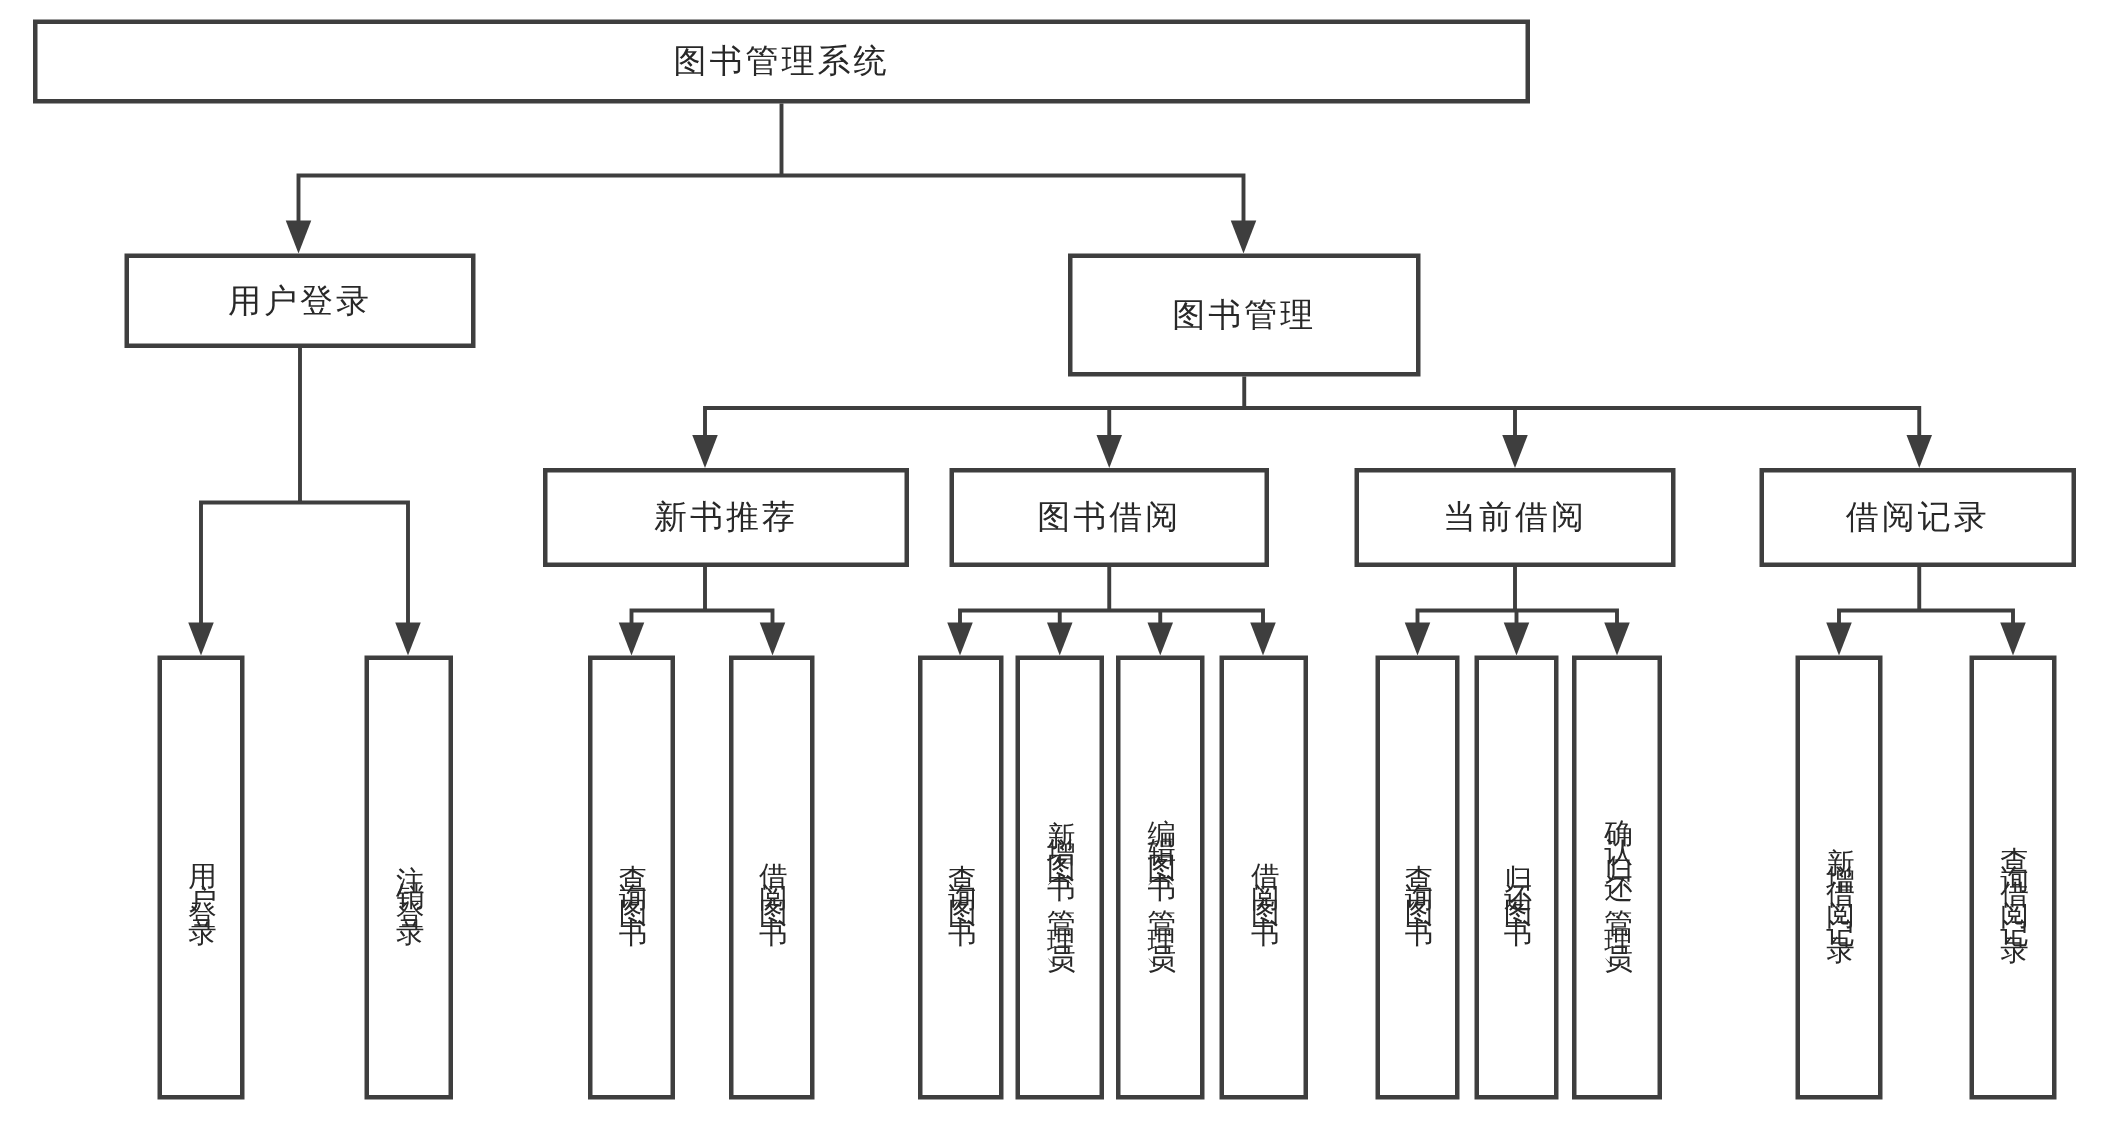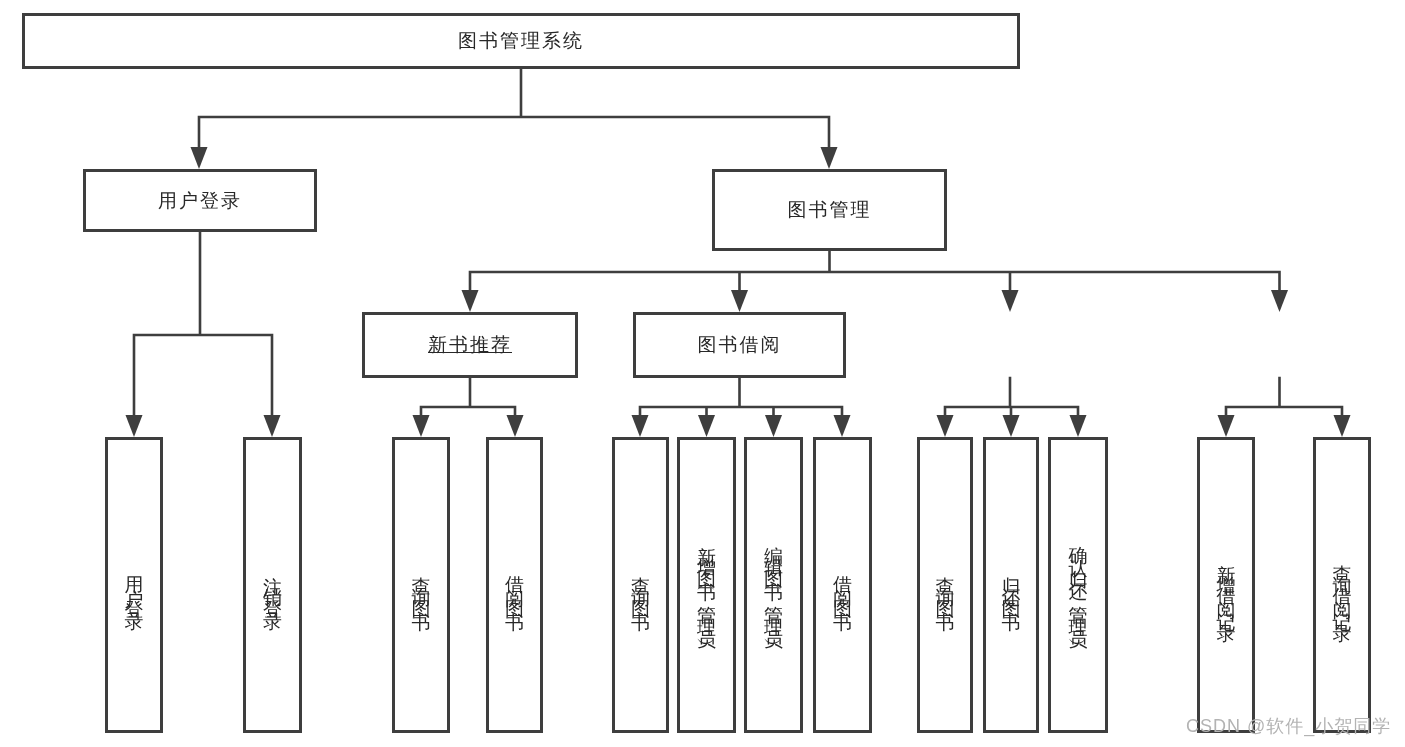--- a/index.html
+++ b/index.html
@@ -27,40 +27,40 @@
   }
   svg.connectors polygon { fill: var(--line); stroke: none; }
   .box {
     position: absolute;
     background: #ffffff;
     border: 3px solid var(--line);
     display: flex;
     align-items: center;
     justify-content: center;
     color: var(--text);
-    font-size: 19px;
+    font-size: 22px;
     letter-spacing: 2px;
     text-align: center;
   }
   .leaf {
     top: 437px;
     height: 296px;
     writing-mode: vertical-rl;
     text-orientation: mixed;
     font-size: 19px;
     letter-spacing: 12px;
     white-space: nowrap;
   }
   
   #n-root      { left: 22px;   top: 13px;  width: 998px; height: 56px; }
   
   #n-login     { left: 83px;   top: 169px; width: 234px; height: 63px; }
   #n-books     { left: 712px;  top: 169px; width: 235px; height: 82px; }
   
-  #n-recommend { left: 362px;  top: 312px; width: 216px; height: 66px; text-decoration: underline; }
+  #n-recommend { left: 362px;  top: 312px; width: 244px; height: 66px; }
   #n-borrow    { left: 633px;  top: 312px; width: 213px; height: 66px; text-align: right; }
   #n-current   { left: 903px;  top: 312px; width: 214px; height: 66px; }
   #n-records   { left: 1173px; top: 312px; width: 211px; height: 66px; }
   
   #l1  { left: 105px;  width: 58px; }
   #l2  { left: 243px;  width: 59px; }
   #l3  { left: 392px;  width: 58px; }
   #l4  { left: 486px;  width: 57px; }
   #l5  { left: 612px;  width: 57px; }
   #l6  { left: 677px;  width: 59px; }
@@ -125,29 +125,30 @@
     <polygon points="1333.5,415 1350.5,415 1342,437"></polygon>
   </svg>
 
   <div class="box" id="n-root">图书管理系统</div>
 
   <div class="box" id="n-login">用户登录</div>
   <div class="box" id="n-books">图书管理</div>
 
   <div class="box" id="n-recommend">新书推荐</div>
   <div class="box" id="n-borrow">图书借阅</div>
+  <div class="box" id="n-current">当前借阅</div>
+  <div class="box" id="n-records">借阅记录</div>
 
   <div class="box leaf" id="l1">用户登录</div>
   <div class="box leaf" id="l2">注销登录</div>
   <div class="box leaf" id="l3">查询图书</div>
   <div class="box leaf" id="l4">借阅图书</div>
   <div class="box leaf" id="l5">查询图书</div>
   <div class="box leaf" id="l6">新增图书（管理员）</div>
   <div class="box leaf" id="l7">编辑图书（管理员）</div>
   <div class="box leaf" id="l8">借阅图书</div>
   <div class="box leaf" id="l9">查询图书</div>
   <div class="box leaf" id="l10">归还图书</div>
   <div class="box leaf" id="l11">确认归还（管理员）</div>
   <div class="box leaf" id="l12">新增借阅记录</div>
   <div class="box leaf" id="l13">查询借阅记录</div>
 
-  <div class="watermark">CSDN @软件_小贺同学</div>
 </div>
 
 </body></html>

